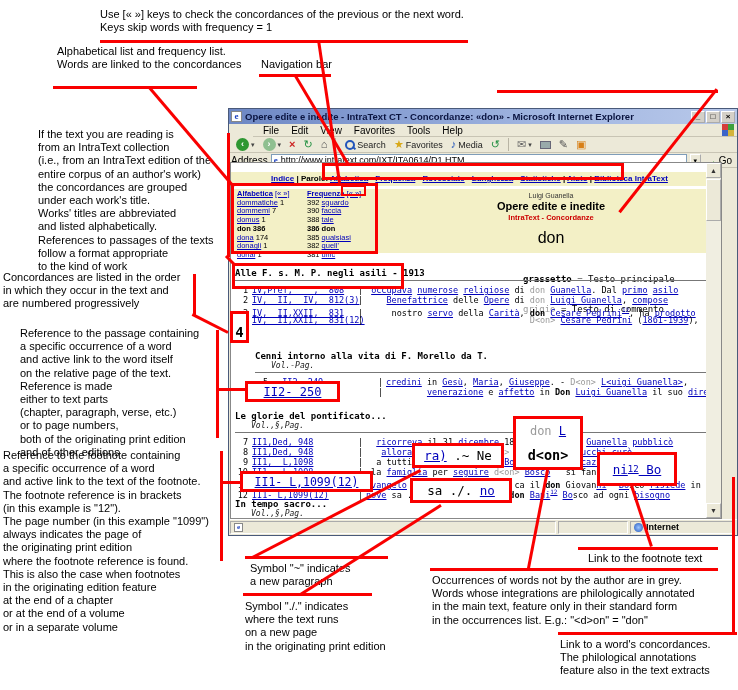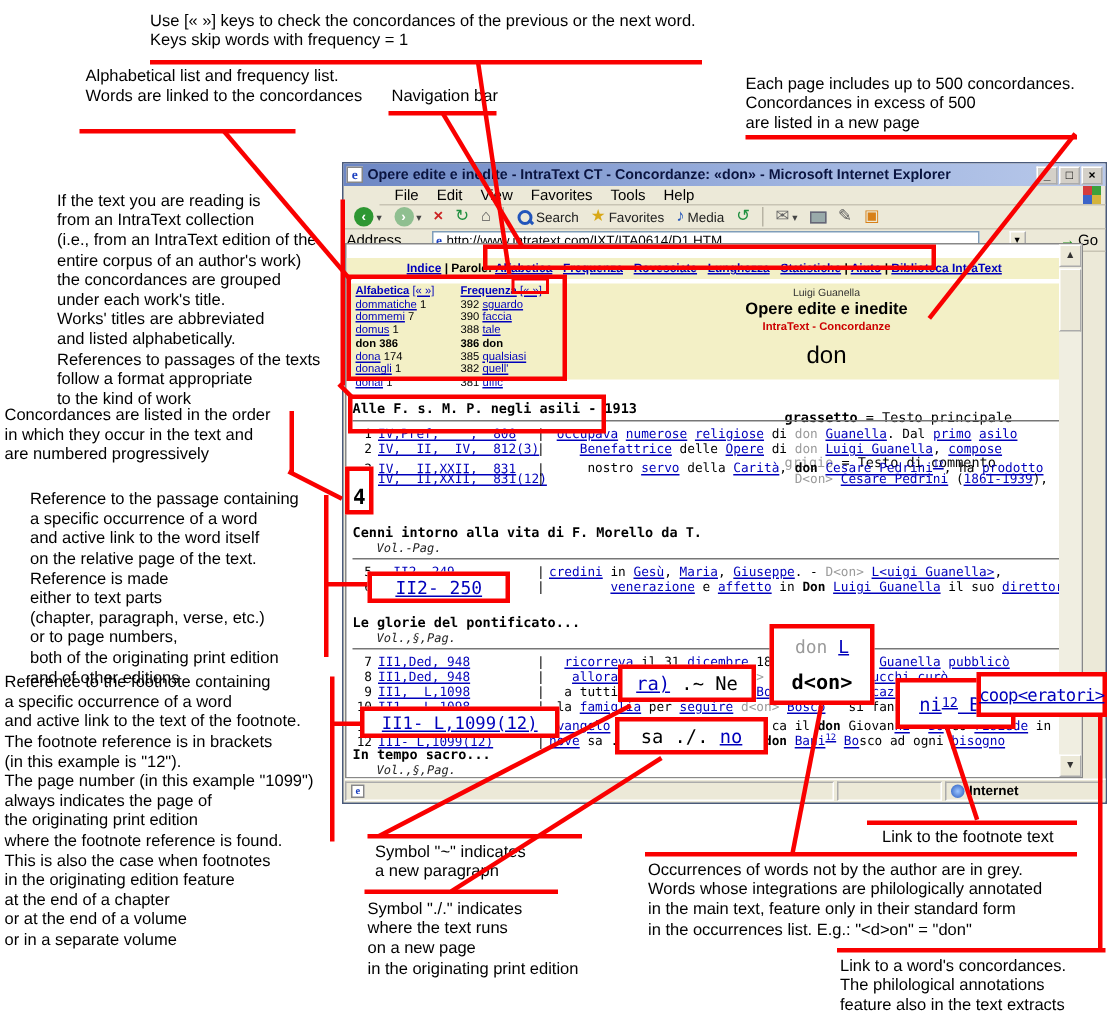--- a/index.html
+++ b/index.html
@@ -47,21 +47,21 @@
   .drop { font-size:7px; color:#444; }
   .tsep { width:1px; height:13px; background:#b8b4a4; margin:0 3px; }
   .glyph { font-size:11px; line-height:13px; }
   .mag { position:relative; width:11px; height:11px; }
   .mag::before { content:""; position:absolute; left:1px; top:1px; width:6px; height:6px;
                  border:2px solid #2255bb; border-radius:50%; }
   .mag::after { content:""; position:absolute; left:8px; top:8px; width:4px; height:2px;
                 background:#2255bb; transform:rotate(45deg); }
   .printer { width:11px; height:8px; background:#9aa; border:1px solid #667; position:relative; }
   #addressbar { height:15px; border-bottom:1px solid #c8c4b4; display:flex; align-items:center;
-                font:10px "Liberation Sans", sans-serif; padding:0 2px; gap:20px; }
+                font:10px "Liberation Sans", sans-serif; padding:0 2px; gap:3px; }
   #addrinput { flex:1; height:12px; background:#fff; border:1px solid #7f9db9; display:flex;
                align-items:center; font:9px "Liberation Sans", sans-serif; padding:0 2px; gap:3px; }
   .addr-e { color:#1b3fbf; font:bold 9px "Liberation Serif", serif; }
   #addr-drop { width:11px; height:12px; background:#ECE9D8; border:1px outset #fff;
                font-size:7px; text-align:center; line-height:11px; }
   #gobtn { display:flex; align-items:center; gap:2px; padding:0 3px; height:13px; }
   .goarrow { color:#1a8f1a; font-weight:bold; font-size:10px; }
 
   
   #content { position:absolute; left:1px; top:53px; width:492px; height:357px;
@@ -111,23 +111,20 @@
 </head>
 <body>
 
 <div id="canvas">
 
   <div class="note" style="left:100px;top:8px;">Use [« »] keys to check the concordances of the previous or the next word.
 Keys skip words with frequency = 1</div>
   <div class="note" style="left:57px;top:45px;">Alphabetical list and frequency list.
 Words are linked to the concordances</div>
   <div class="note" style="left:261px;top:58px;">Navigation bar</div>
-  <div class="note" style="left:497px;top:50px;">Each page includes up to 500 concordances.
-Concordances in excess of 500
-are listed in a new page</div>
   <div class="note" style="left:3px;top:271px;">Concordances are listed in the order
 in which they occur in the text and
 are numbered progressively</div>
   <div class="note" style="left:38px;top:128px;">If the text you are reading is
 from an IntraText collection
 (i.e., from an IntraText edition of the
 entire corpus of an author's work)
 the concordances are grouped
 under each work's title.
 Works' titles are abbreviated
@@ -299,21 +296,21 @@
       </div>
       <div id="docarea">
           <div class="section" style="top: 11px;">
             <div class="sec-title">Alle F. s. M. P. negli asili - 1913</div>
             <div class="sec-sep"></div>
             <div class="crow"><span class="rnum">1</span><span class="rrefw"><span class="sg-l">IV,Pref,    ,  808</span></span><span class="rpipe">|</span><span class="sg-p"> </span><span class="sg-l">occupava</span><span class="sg-p"> </span><span class="sg-l">numerose</span><span class="sg-p"> </span><span class="sg-l">religiose</span><span class="sg-p"> di </span><span class="sg-g">don</span><span class="sg-p"> </span><span class="sg-l">Guanella</span><span class="sg-p">. Dal </span><span class="sg-l">primo</span><span class="sg-p"> </span><span class="sg-l">asilo</span></div>
             <div class="crow"><span class="rnum">2</span><span class="rrefw"><span class="sg-l">IV,  II,  IV,  812(3)</span></span><span class="rpipe">|</span><span class="sg-p">    </span><span class="sg-l">Benefattrice</span><span class="sg-p"> delle </span><span class="sg-l">Opere</span><span class="sg-p"> di </span><span class="sg-g">don</span><span class="sg-p"> </span><span class="sg-l">Luigi Guanella</span><span class="sg-p">, </span><span class="sg-l">compose</span></div>
             <div class="crow"><span class="rnum">3</span><span class="rrefw"><span class="sg-l">IV,  II,XXII,  831</span></span><span class="rpipe">|</span><span class="sg-p">     nostro </span><span class="sg-l">servo</span><span class="sg-p"> della </span><span class="sg-l">Carità</span><span class="sg-p">, </span><span class="sg-b">don</span><span class="sg-p"> </span><span class="sg-l">Cesare Pedrini</span><span class="sg-sup">12</span><span class="sg-p">, ha </span><span class="sg-l">prodotto</span></div>
             <div class="crow"><span class="rnum">4</span><span class="rrefw"><span class="sg-l">IV,  II,XXII,  831(12)</span></span><span class="rpipe">|</span><span class="sg-p">                                </span><span class="sg-g">D&lt;on&gt;</span><span class="sg-p"> </span><span class="sg-l">Cesare Pedrini</span><span class="sg-p"> (</span><span class="sg-l">1861-1939</span><span class="sg-p">),</span></div>
           </div>
-          <div class="section" style="top: 94px;">
+          <div class="section" style="top: 94px; margin-left: 20px;">
             <div class="sec-title">Cenni intorno alla vita di F. Morello da T.</div>
             <div class="sec-sub">Vol.-Pag.</div>
             <div class="sec-sep"></div>
             <div class="crow"><span class="rnum">5</span><span class="rrefw"><span class="sg-l">  II2- 249</span></span><span class="rpipe">|</span><span class="sg-p"></span><span class="sg-l">credini</span><span class="sg-p"> in </span><span class="sg-l">Gesù</span><span class="sg-p">, </span><span class="sg-l">Maria</span><span class="sg-p">, </span><span class="sg-l">Giuseppe</span><span class="sg-p">. - </span><span class="sg-g">D&lt;on&gt;</span><span class="sg-p"> </span><span class="sg-l">L&lt;uigi Guanella&gt;</span><span class="sg-p">,</span></div>
             <div class="crow"><span class="rnum">6</span><span class="rrefw"><span class="sg-l">  II2- 250</span></span><span class="rpipe">|</span><span class="sg-p">        </span><span class="sg-l">venerazione</span><span class="sg-p"> e </span><span class="sg-l">affetto</span><span class="sg-p"> in </span><span class="sg-b">Don</span><span class="sg-p"> </span><span class="sg-l">Luigi Guanella</span><span class="sg-p"> il suo </span><span class="sg-l">direttore</span></div>
           </div>
           <div class="section" style="top: 154px;">
             <div class="sec-title">Le glorie del pontificato...</div>
             <div class="sec-sub">Vol.,§,Pag.</div>
             <div class="sec-sep"></div>
@@ -395,17 +392,14 @@
   </div>
   <div class="rcall" style="left:412px;top:443px;width:92px;height:25px;font-size:12.5px;">
     <span class="sg-l">ra)</span><span> .~ </span><span>Ne</span>
   </div>
   <div class="rcall" style="left:410px;top:478px;width:102px;height:25px;font-size:12.5px;">
     <span>sa </span><span>./. </span><span class="sg-l">no</span>
   </div>
   <div class="rcall" style="left:597px;top:452px;width:80px;height:34px;font-size:12.5px;">
     <span class="sg-l">ni</span><span class="sg-sup" style="font-size:9px;">12</span><span class="sg-l"> Bo</span>
   </div>
-  <div class="rcall" style="left:651px;top:448px;width:87px;height:30px;font-size:11.5px;letter-spacing:-0.5px;">
-    <span class="sg-l">coop&lt;eratori&gt;</span>
-  </div>
 
 </div>
 
 </body></html>

